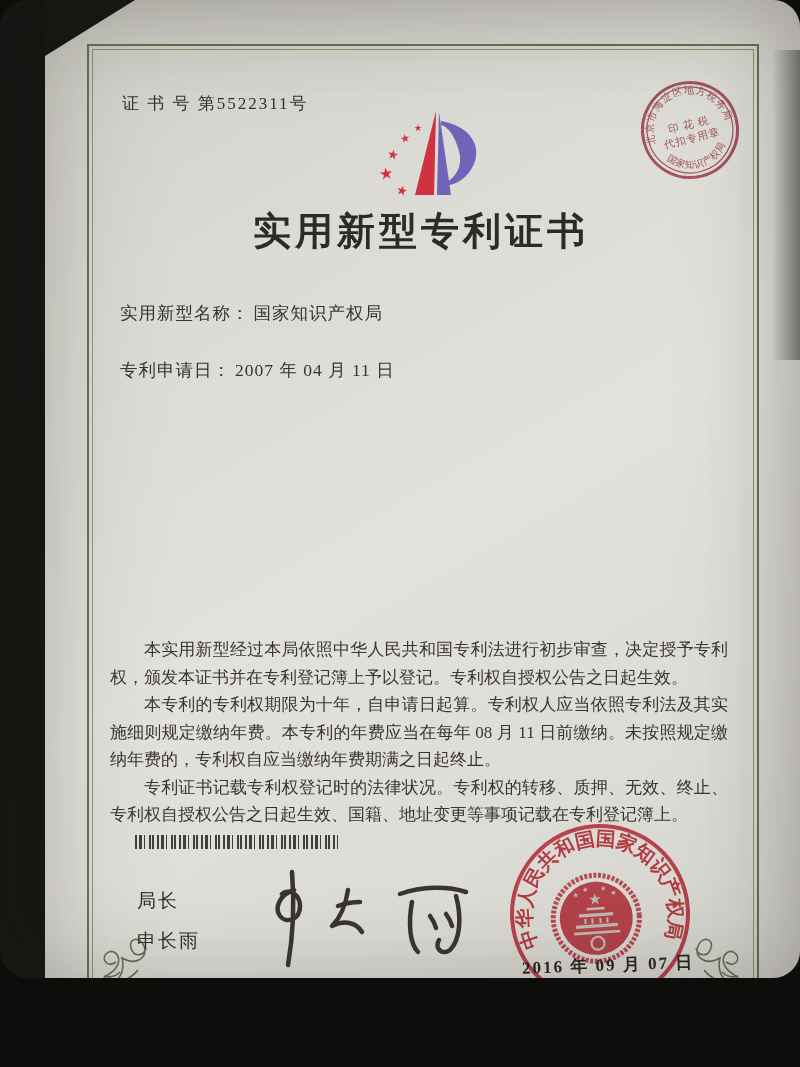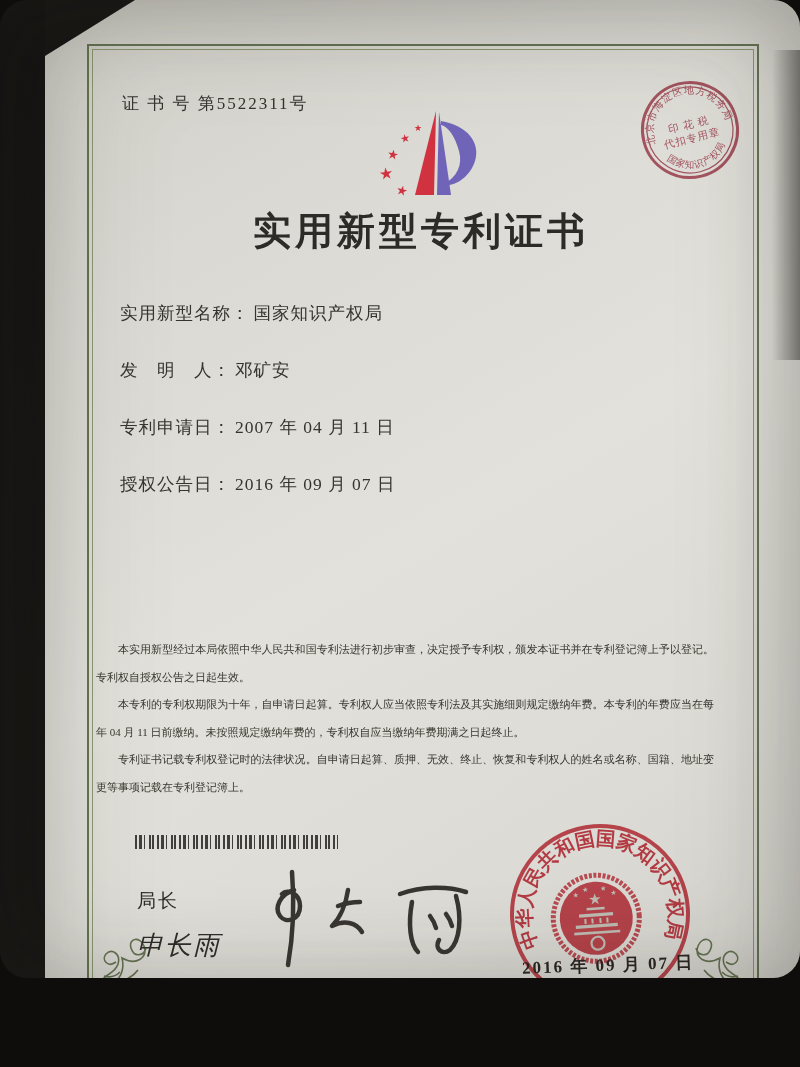--- a/index.html
+++ b/index.html
@@ -20,30 +20,30 @@
   .star{font-family:"DejaVu Sans",sans-serif;fill:#d03240;}
   .cert-title{position:absolute;left:87px;top:206px;width:668px;text-align:center;
          font-size:38px;font-weight:bold;color:#2c2b28;letter-spacing:4px;}
   .tax-stamp{position:absolute;left:634px;top:74px;width:112px;height:112px;
          transform:rotate(-14deg);mix-blend-mode:multiply;opacity:.9;}
   .tax-stamp text{font-family:"Liberation Serif","DejaVu Serif",serif;fill:#b44f60;}
   .fields{position:absolute;left:120px;top:302px;width:580px;}
   .field-row{line-height:22px;margin-bottom:35px;font-size:17.5px;color:#37342f;white-space:nowrap;}
   .field-label{letter-spacing:1px;margin-right:4px;margin-top:20px;}
   .field-value{letter-spacing:1px;}
-  .body-text{position:absolute;left:96px;top:636px;width:618px;font-size:11px;
+  .body-text{position:absolute;left:110px;top:636px;width:618px;font-size:17px;
          line-height:27.5px;color:#39362f;text-align:justify;}
   .body-text p{margin:0;text-indent:2em;}
   .barcode{position:absolute;left:135px;top:835px;width:203px;height:14px;opacity:.88;
      background:repeating-linear-gradient(90deg,
        #2b2a28 0 2px,transparent 2px 4px,#2b2a28 4px 7px,transparent 7px 9px,
        #2b2a28 9px 10px,transparent 10px 14px,#2b2a28 14px 16px,transparent 16px 17px,
        #2b2a28 17px 19px,transparent 19px 22px);}
   .signer-title{position:absolute;left:137px;top:888px;font-size:19px;color:#2f2d29;letter-spacing:2px;text-align:right;}
-  .signer-name{position:absolute;left:137px;top:928px;font-size:26px;color:#2f2d29;letter-spacing:2px;font-style:italic;}
+  .signer-name{position:absolute;left:137px;top:928px;font-size:19px;color:#2f2d29;letter-spacing:2px;}
   .signature{position:absolute;left:250px;top:860px;width:250px;height:115px;}
   .seal{position:absolute;left:500px;top:814px;width:200px;height:200px;
          transform:rotate(-4deg);mix-blend-mode:multiply;opacity:.93;}
   .seal text{font-family:"Liberation Serif","DejaVu Serif",serif;}
   .seal-date{position:absolute;left:522px;top:953px;width:210px;font-size:17px;font-weight:bold;
          color:#2b2521;letter-spacing:2px;transform:rotate(-2deg);}
   .page-footer{position:absolute;left:112px;top:1006px;width:600px;text-align:center;
          font-size:15px;color:#45423c;letter-spacing:2px;}
   .shadow-right{position:absolute;right:0;top:50px;width:28px;height:310px;mix-blend-mode:multiply;
          background:linear-gradient(to left,rgba(50,48,44,.5),rgba(50,48,44,0));}
@@ -106,34 +106,28 @@
     <text font-size="9.5" letter-spacing="0.5">
       <textPath href="#taxBottom" startOffset="2">国家知识产权局</textPath>
     </text>
   </svg>
 
   <div class="fields">
     <div class="field-row">
       <span class="field-label">实用新型名称：</span><span class="field-value">国家知识产权局</span>
     </div>
     <div class="field-row">
-      <span class="field-label">发　明　人：</span><span class="field-value">邓矿安</span>
-    </div>
-    <div class="field-row">
       <span class="field-label">专利申请日：</span><span class="field-value">2007 年 04 月 11 日</span>
-    </div>
-    <div class="field-row">
-      <span class="field-label">授权公告日：</span><span class="field-value">2016 年 09 月 07 日</span>
     </div>
   </div>
 
   <div class="body-text">
     <p>本实用新型经过本局依照中华人民共和国专利法进行初步审查，决定授予专利权，颁发本证书并在专利登记簿上予以登记。专利权自授权公告之日起生效。</p>
-    <p>本专利的专利权期限为十年，自申请日起算。专利权人应当依照专利法及其实施细则规定缴纳年费。本专利的年费应当在每年 04 月 11 日前缴纳。未按照规定缴纳年费的，专利权自应当缴纳年费期满之日起终止。</p>
-    <p>专利证书记载专利权登记时的法律状况。自申请日起算、质押、无效、终止、恢复和专利权人的姓名或名称、国籍、地址变更等事项记载在专利登记簿上。</p>
+    <p>本专利的专利权期限为十年，自申请日起算。专利权人应当依照专利法及其实施细则规定缴纳年费。本专利的年费应当在每年 08 月 11 日前缴纳。未按照规定缴纳年费的，专利权自应当缴纳年费期满之日起终止。</p>
+    <p>专利证书记载专利权登记时的法律状况。专利权的转移、质押、无效、终止、专利权自授权公告之日起生效、国籍、地址变更等事项记载在专利登记簿上。</p>
   </div>
 
   <div class="barcode"></div>
 
   <div class="signer-title">局长</div>
   <div class="signer-name">申长雨</div>
 
   <svg class="signature" viewBox="0 0 250 115">
     <g stroke="#23201c" stroke-width="4.5" fill="none" stroke-linecap="round" stroke-linejoin="round" opacity=".88">
       <path d="M44,30 C30,34 24,48 30,56 C36,64 50,60 50,46 C50,34 38,28 32,34"></path>

